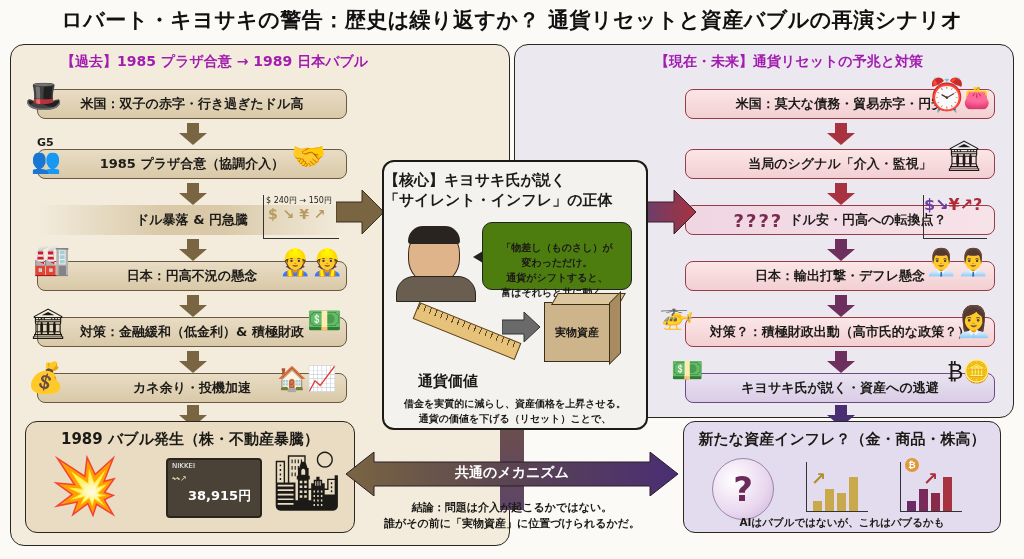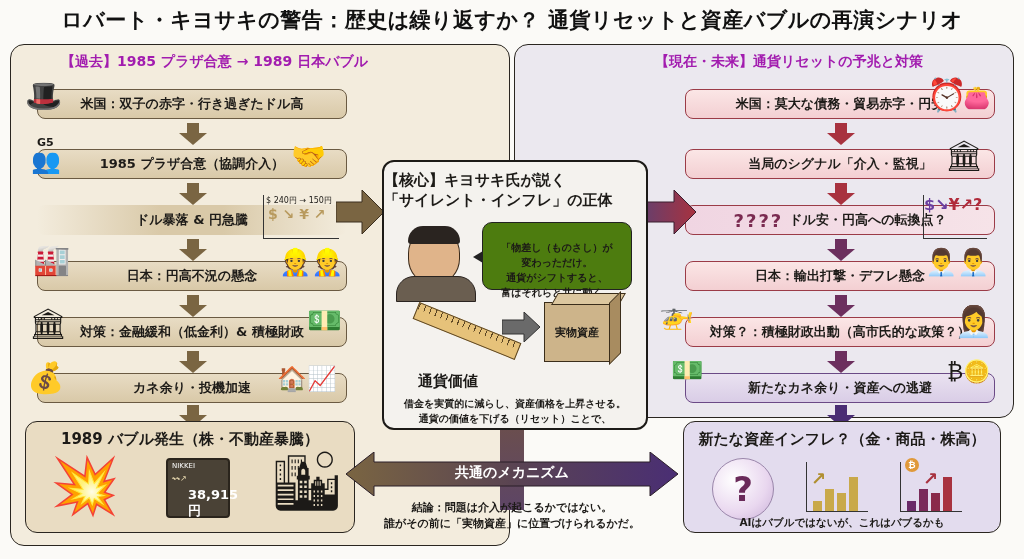--- a/index.html
+++ b/index.html
@@ -115,21 +115,21 @@
   <div class="icon" style="left:16px;top:318px;font-size:30px">💰</div>
   <div class="icon" style="left:266px;top:322px;font-size:24px">🏠📈</div>
   <div class="arr" style="left:168px;top:360px">
       <div class="shaft"></div>
       <div class="head"></div>
     </div>
 
   <div class="bubble-box">
     <div class="bb-title">1989 バブル発生（株・不動産暴騰）</div>
     <div class="icon" style="left:24px;top:36px;font-size:56px;color:#8a7a5e">💥</div>
-    <div style="position:absolute;left:140px;top:36px;width:64px;height:60px;background:#4a4236;border:2px solid #2a241c;border-radius:4px;color:#fff">
+    <div style="position:absolute;left:140px;top:36px;width:96px;height:60px;background:#4a4236;border:2px solid #2a241c;border-radius:4px;color:#fff">
       <div style="font-size:7px;padding:2px 4px">NIKKEI</div>
       <div style="font-size:8px;color:#e8d9b0;padding-left:4px">〰↗</div>
       <div style="font-size:13px;font-weight:bold;padding:4px 2px 0 20px">38,915円</div>
     </div>
     <div class="icon" style="left:244px;top:30px;font-size:58px">🏙</div>
   </div>
 </div>
 
 <div class="panel right">
   <div class="panel-title">【現在・未来】通貨リセットの予兆と対策</div>
@@ -176,21 +176,21 @@
       <span>対策？：積極財政出動（高市氏的な政策？）</span>
     </div>
   <div class="icon" style="left:144px;top:256px;font-size:28px">🚁</div>
   <div class="icon" style="left:440px;top:262px;font-size:30px">👩‍💼</div>
   <div class="arr p" style="left:312px;top:306px">
       <div class="shaft"></div>
       <div class="head"></div>
     </div>
 
   <div class="step purple" style="top:328px">
-      <span>新たなカネ余り・資産への逃避</span>
+      <span>キヨサキ氏が説く・資産への逃避</span>
     </div>
   <div class="icon" style="left:156px;top:312px;font-size:26px">💵</div>
   <div class="icon" style="left:432px;top:316px;font-size:22px">₿🪙</div>
   <div class="arr v" style="left:312px;top:360px">
       <div class="shaft"></div>
       <div class="head"></div>
     </div>
 
   <div class="bubble-box">
     <div class="bb-title">新たな資産インフレ？（金・商品・株高）</div>

